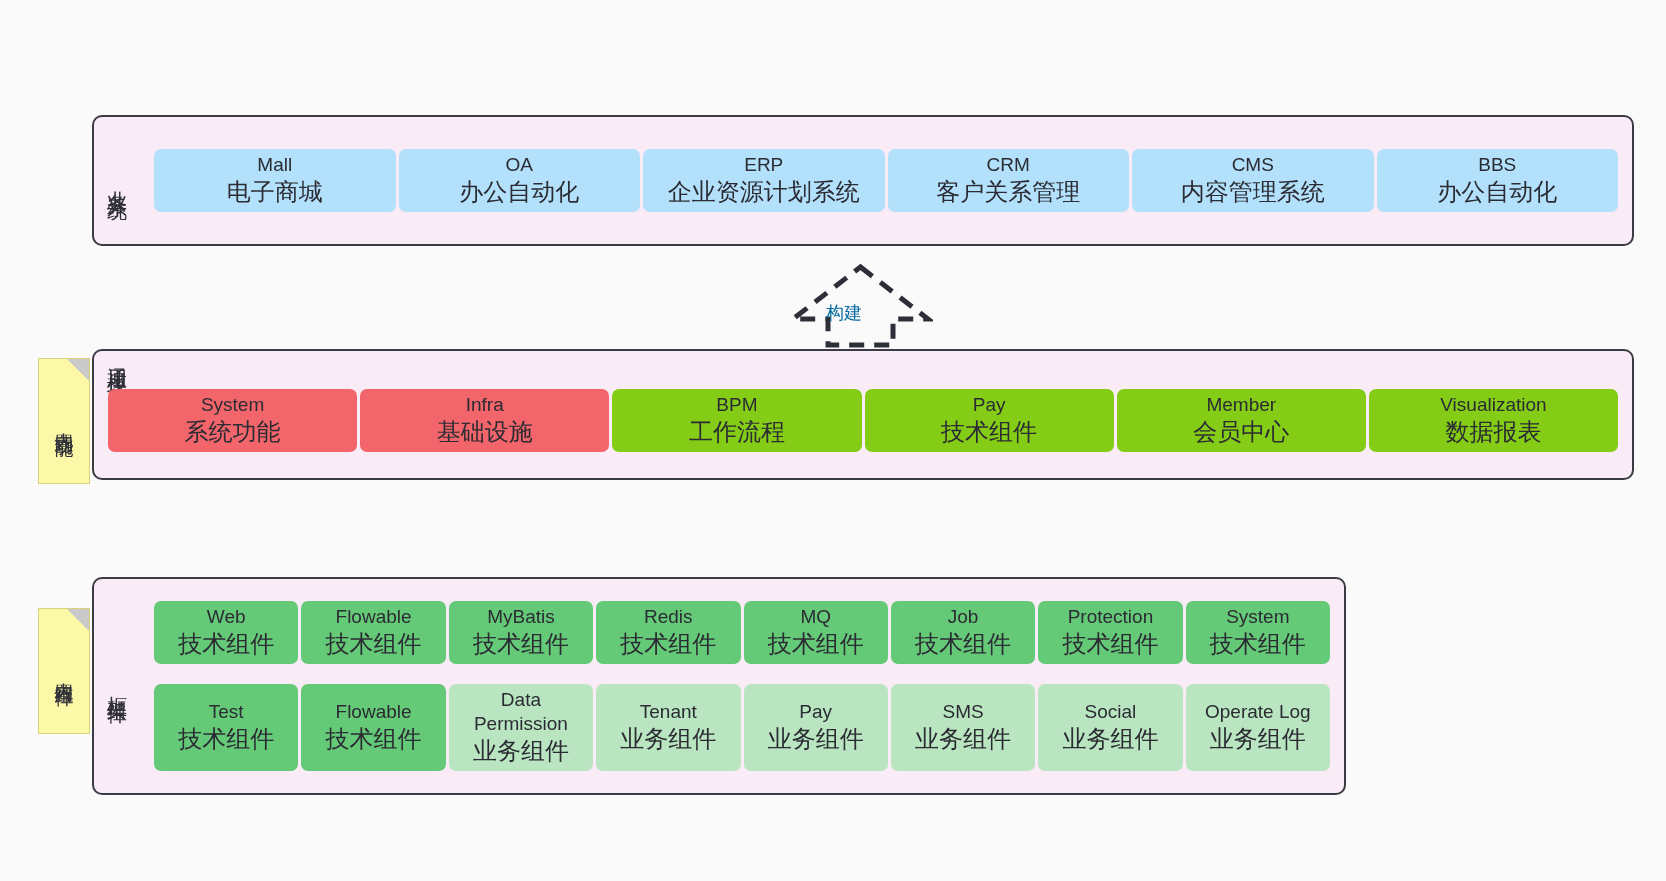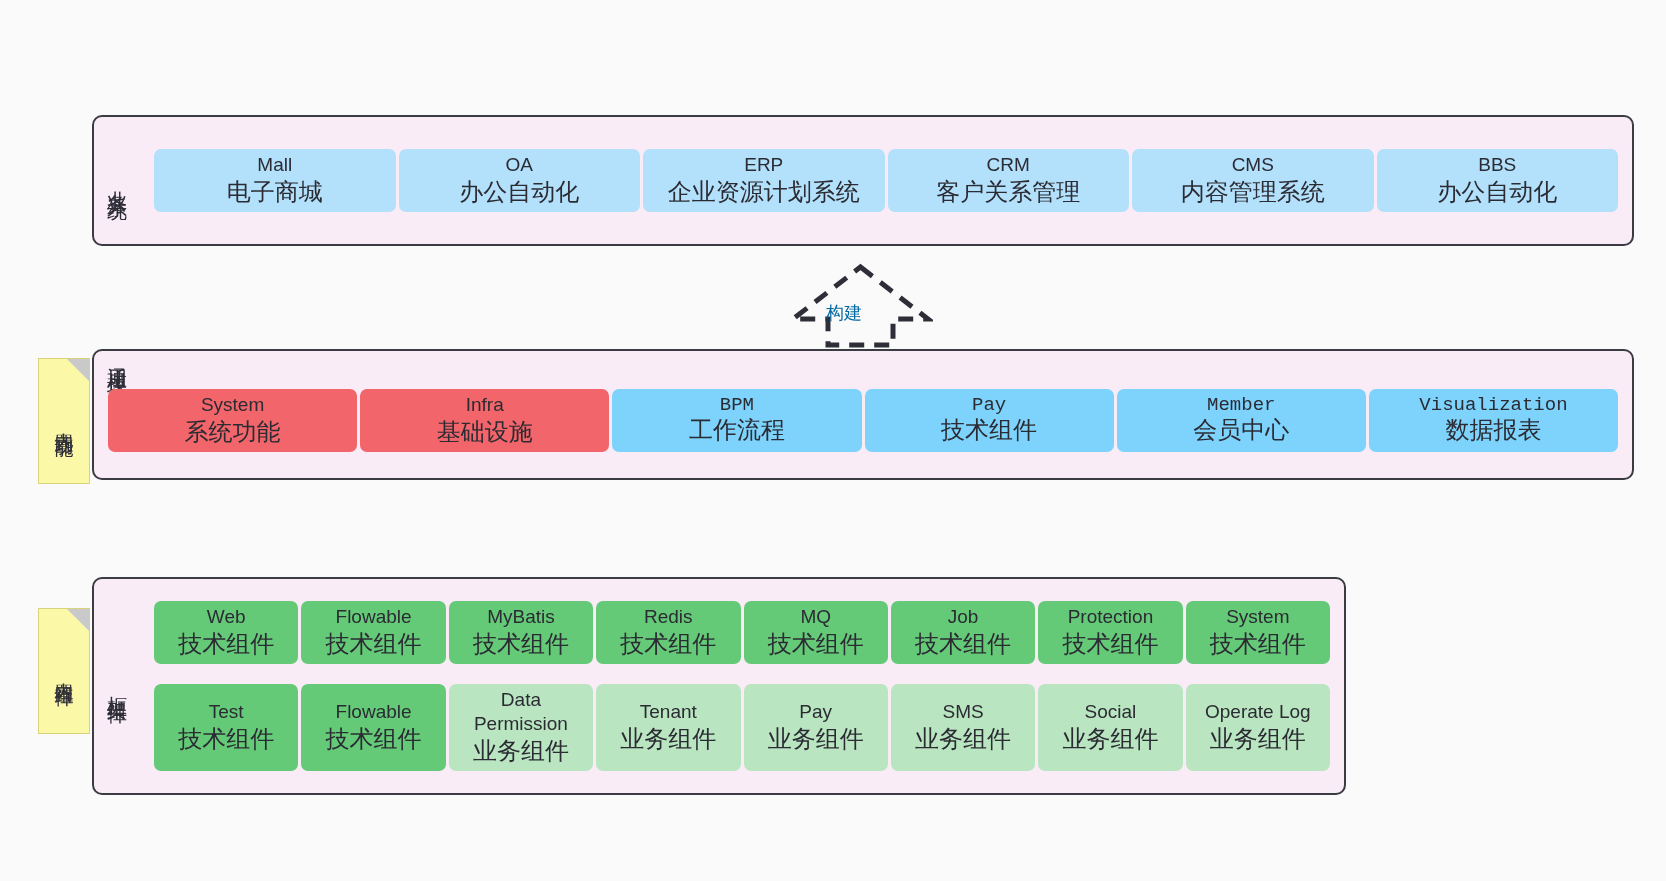--- a/index.html
+++ b/index.html
@@ -59,21 +59,21 @@
     color: #2b2b33;
     font-size: 19px;
     padding: 4px 6px;
   }
   .cell .sub { font-size: 24px; }
   .cell .name { white-space: pre-line; }
 
   
   .c-blue      { background: #b3e0fb; }
   .c-red       { background: #f2656a; }
-  .c-pink      { background: #7dd3fc; font-family: Liberation Mono, monospace; }
+  .c-pink      { background: #84cc16; }
   .c-green     { background: #65ca77; }
   .c-lgreen    { background: #b9e6c1; }
 
   
   .note {
     position: absolute;
     background: #fbf8a8;
     border: 1px solid #d8d27a;
     font-size: 19px;
     color: #2e2e38;

